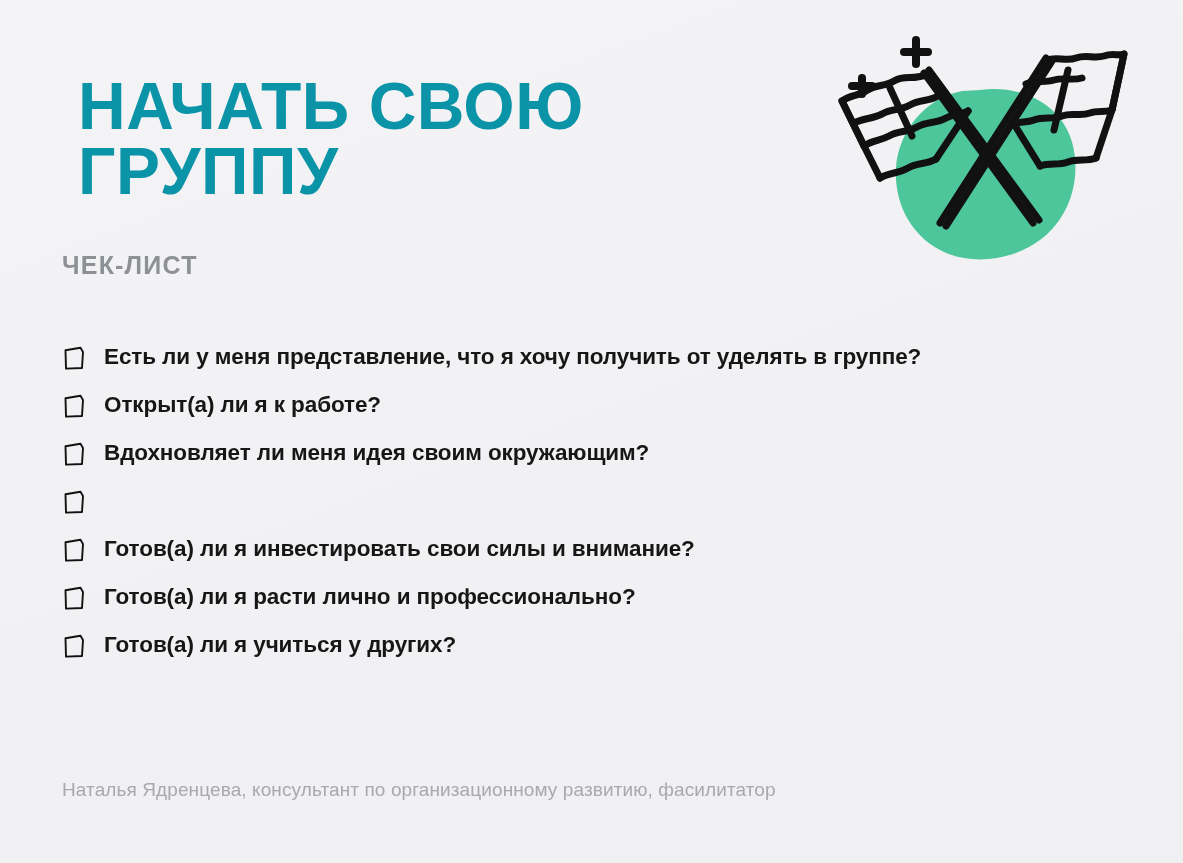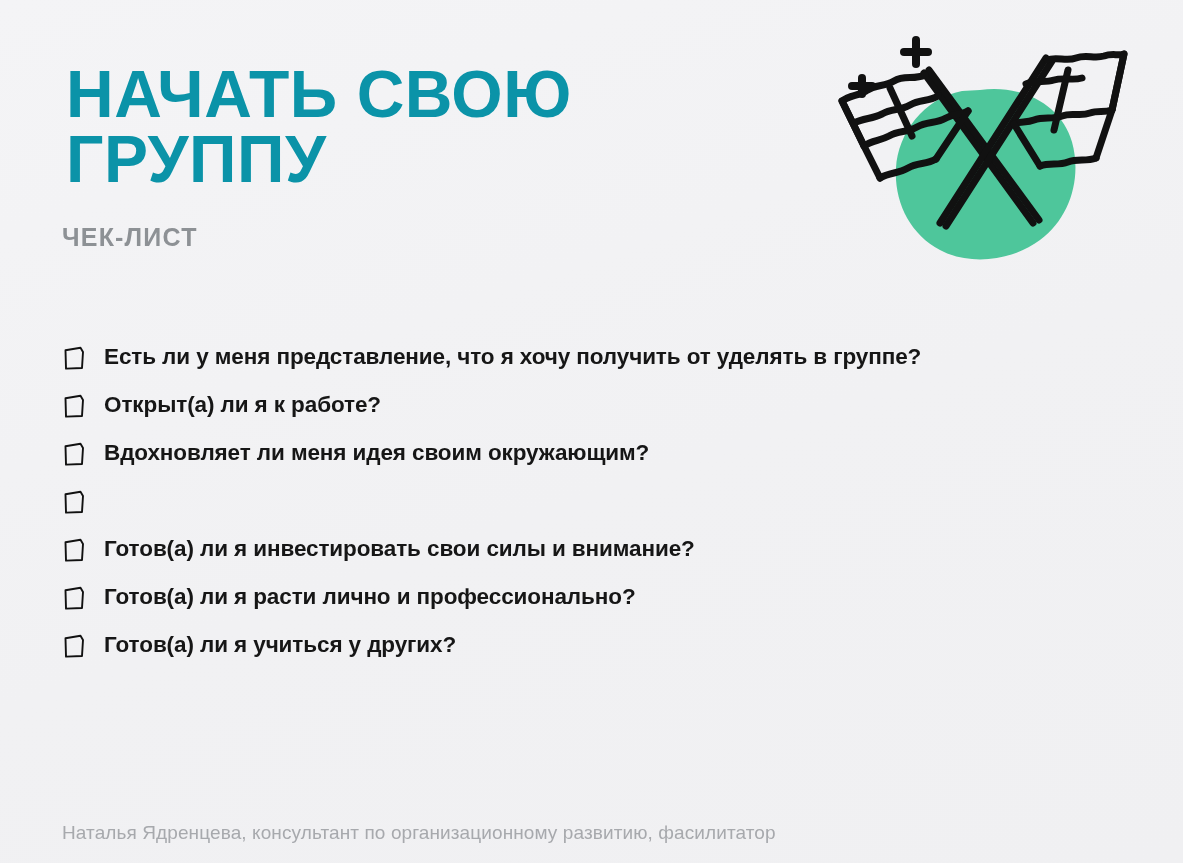--- a/index.html
+++ b/index.html
@@ -29,25 +29,25 @@
     width: 740px;
   }
   .title {
     font-family: "Liberation Sans", sans-serif;
     font-weight: bold;
     font-size: 66px;
     line-height: 0.98;
     letter-spacing: 0.5px;
     color: #0b93a8;
     text-transform: uppercase;
-    margin: 4px;
+    margin: 16px;
     white-space: pre-line;
   }
   .subtitle {
-    margin-top: 32px;
+    margin-top: 48px;
     font-family: "Liberation Sans", sans-serif;
     font-weight: bold;
     font-size: 25px;
     letter-spacing: 1.2px;
     color: #8d9195;
     text-transform: uppercase;
   }
 
   
   .illustration {
@@ -94,21 +94,21 @@
     line-height: 1.1;
     color: #161616;
     white-space: nowrap;
     letter-spacing: -0.1px;
   }
 
   
   .footer {
     position: absolute;
     left: 62px;
-    top: 822px;
+    top: 779px;
     font-family: "Liberation Sans", sans-serif;
     font-size: 19px;
     font-weight: normal;
     color: #a7a9ad;
     letter-spacing: 0.1px;
   }
 </style>
 </head>
 <body>
 

